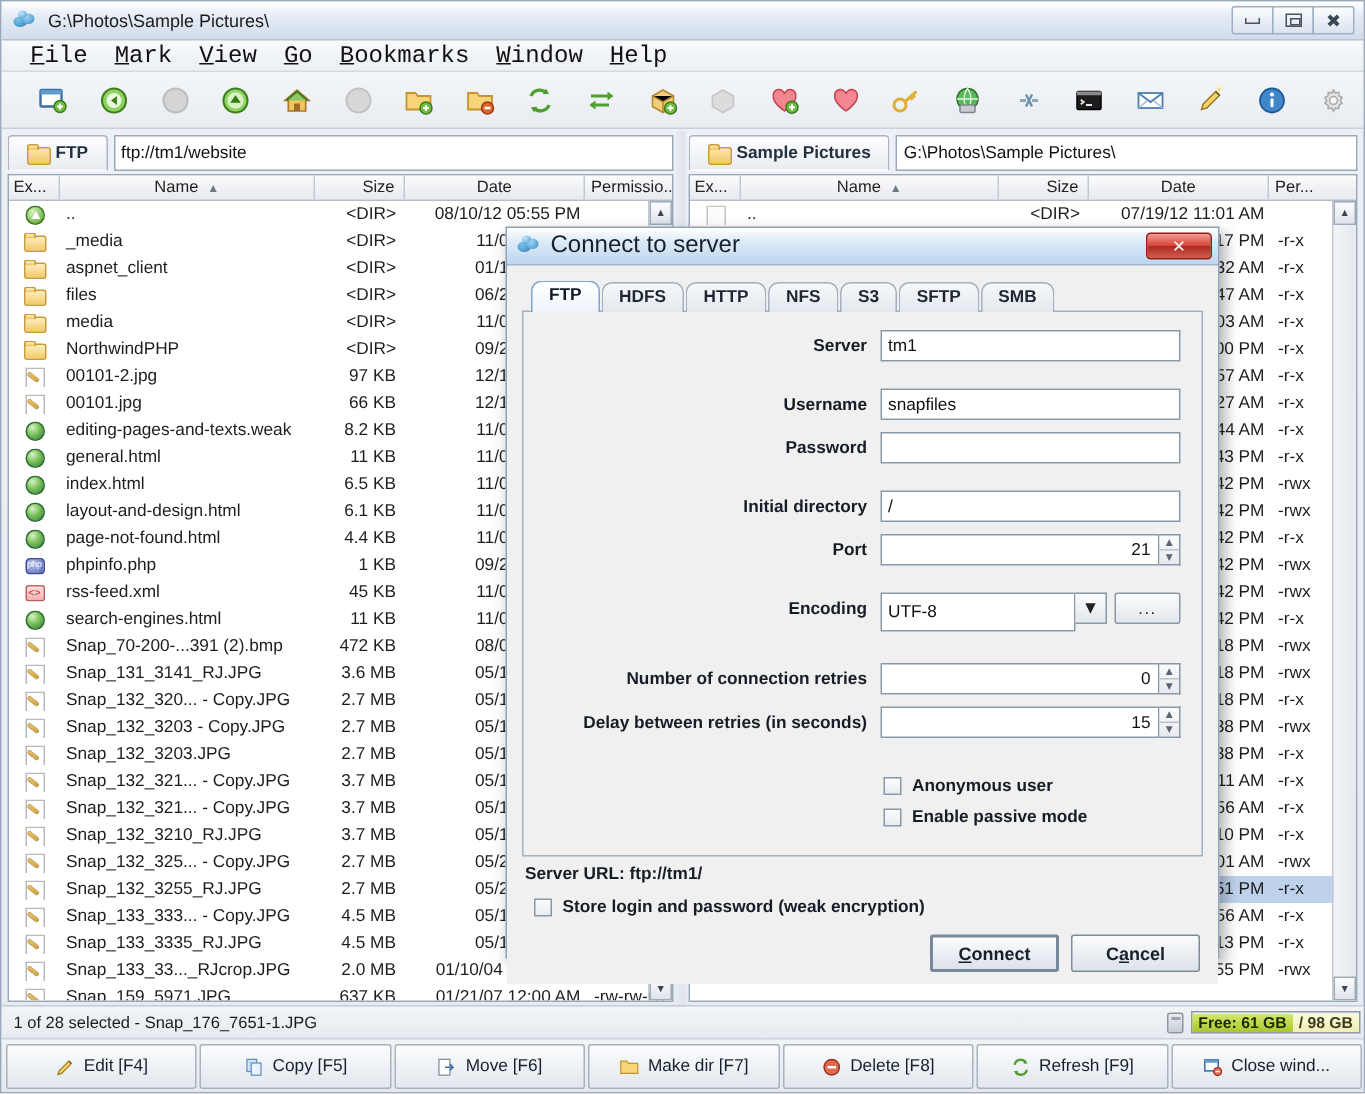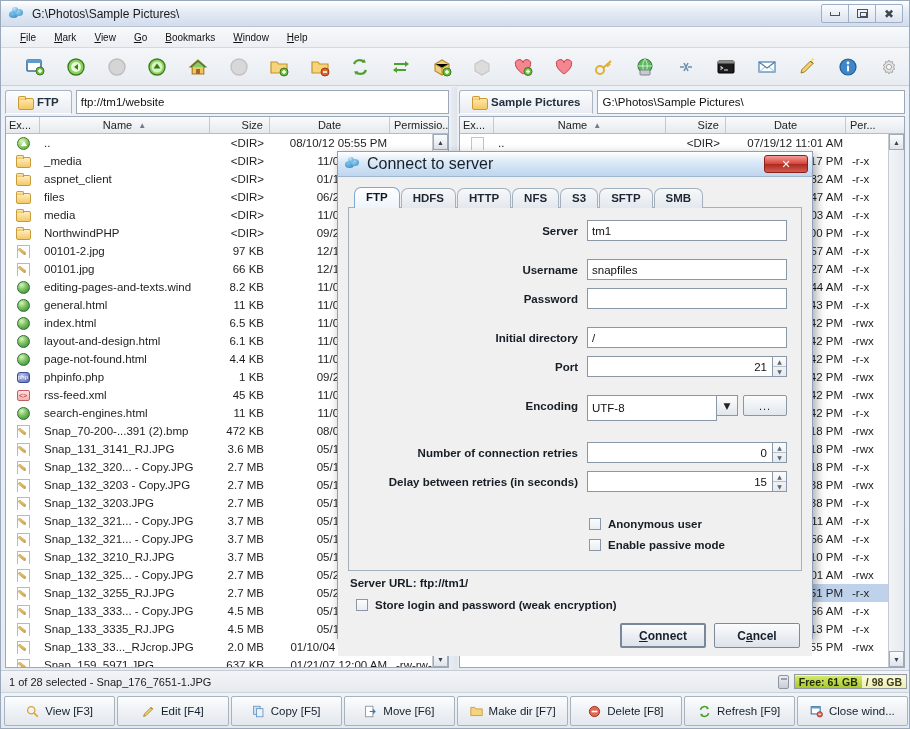--- a/index.html
+++ b/index.html
@@ -70,22 +70,23 @@
 
   
   .menubar {
     height: 21px;
     background: linear-gradient(180deg,#f7f9fb,#eceff3);
     border-bottom: 1px solid #d3d9e0;
     display: flex; align-items: center;
     padding-left: 10px;
   }
   .menu-item {
-    padding: 2px 9px; font-size: 10px; color: #111;
+    padding: 2px 9px; font-size: 16px; color: #111;
     cursor: default;
+    font-family: Liberation Mono, monospace;
   }
   .menu-item u { text-decoration: underline; }
 
   
   .toolbar {
     height: 38px;
     background: linear-gradient(180deg,#f4f6f9 0%, #e8ecf1 100%);
     border-bottom: 1px solid #c8d0da;
     display: flex; align-items: center;
     padding-left: 14px;
@@ -734,21 +735,21 @@
               </div>
               <div class="cell c-nm">00101.jpg</div>
               <div class="cell c-sz">66 KB</div>
               <div class="cell c-dt">12/13/10 12:0</div>
               <div class="cell c-pm"></div>
             </div>
             <div class="row">
               <div class="cell c-ico">
                 <span class="fico html"></span>
               </div>
-              <div class="cell c-nm">editing-pages-and-texts.wind</div>
+              <div class="cell c-nm">editing-pages-and-texts.weak</div>
               <div class="cell c-sz">8.2 KB</div>
               <div class="cell c-dt">11/04/10 12:0</div>
               <div class="cell c-pm"></div>
             </div>
             <div class="row">
               <div class="cell c-ico">
                 <span class="fico html"></span>
               </div>
               <div class="cell c-nm">general.html</div>
               <div class="cell c-sz">11 KB</div>
@@ -1240,27 +1241,20 @@
   <div class="statusbar">
     <div class="status-text">1 of 28 selected - Snap_176_7651-1.JPG</div>
     <div class="drive-ico"></div>
     <div class="freebar">
       <span class="free-used">Free: 61 GB</span>
       <span class="free-tot">/ 98 GB</span>
     </div>
   </div>
 
   <div class="buttonbar">
-    <div class="fbtn">
-      <svg width="13" height="13" viewBox="0 0 16 16">
-          <circle cx="6.5" cy="6.5" r="4.5" fill="none" stroke="#d9a33a" stroke-width="1.6"></circle>
-          <path d="M10 10l4.5 4.5" stroke="#d9a33a" stroke-width="2"></path>
-        </svg>
-      <span>View [F3]</span>
-    </div>
     <div class="fbtn">
       <svg width="13" height="13" viewBox="0 0 16 16">
           <path d="M2 14l1-3 8-8 2 2-8 8z" fill="#f2d36c" stroke="#9c7a1f" stroke-width="1"></path>
           <path d="M11 3l2 2" stroke="#6b5310"></path>
         </svg>
       <span>Edit [F4]</span>
     </div>
     <div class="fbtn">
       <svg width="13" height="13" viewBox="0 0 16 16">
           <rect x="2" y="1.5" width="8" height="10" fill="#cfe3f5" stroke="#5f8fbe"></rect>

